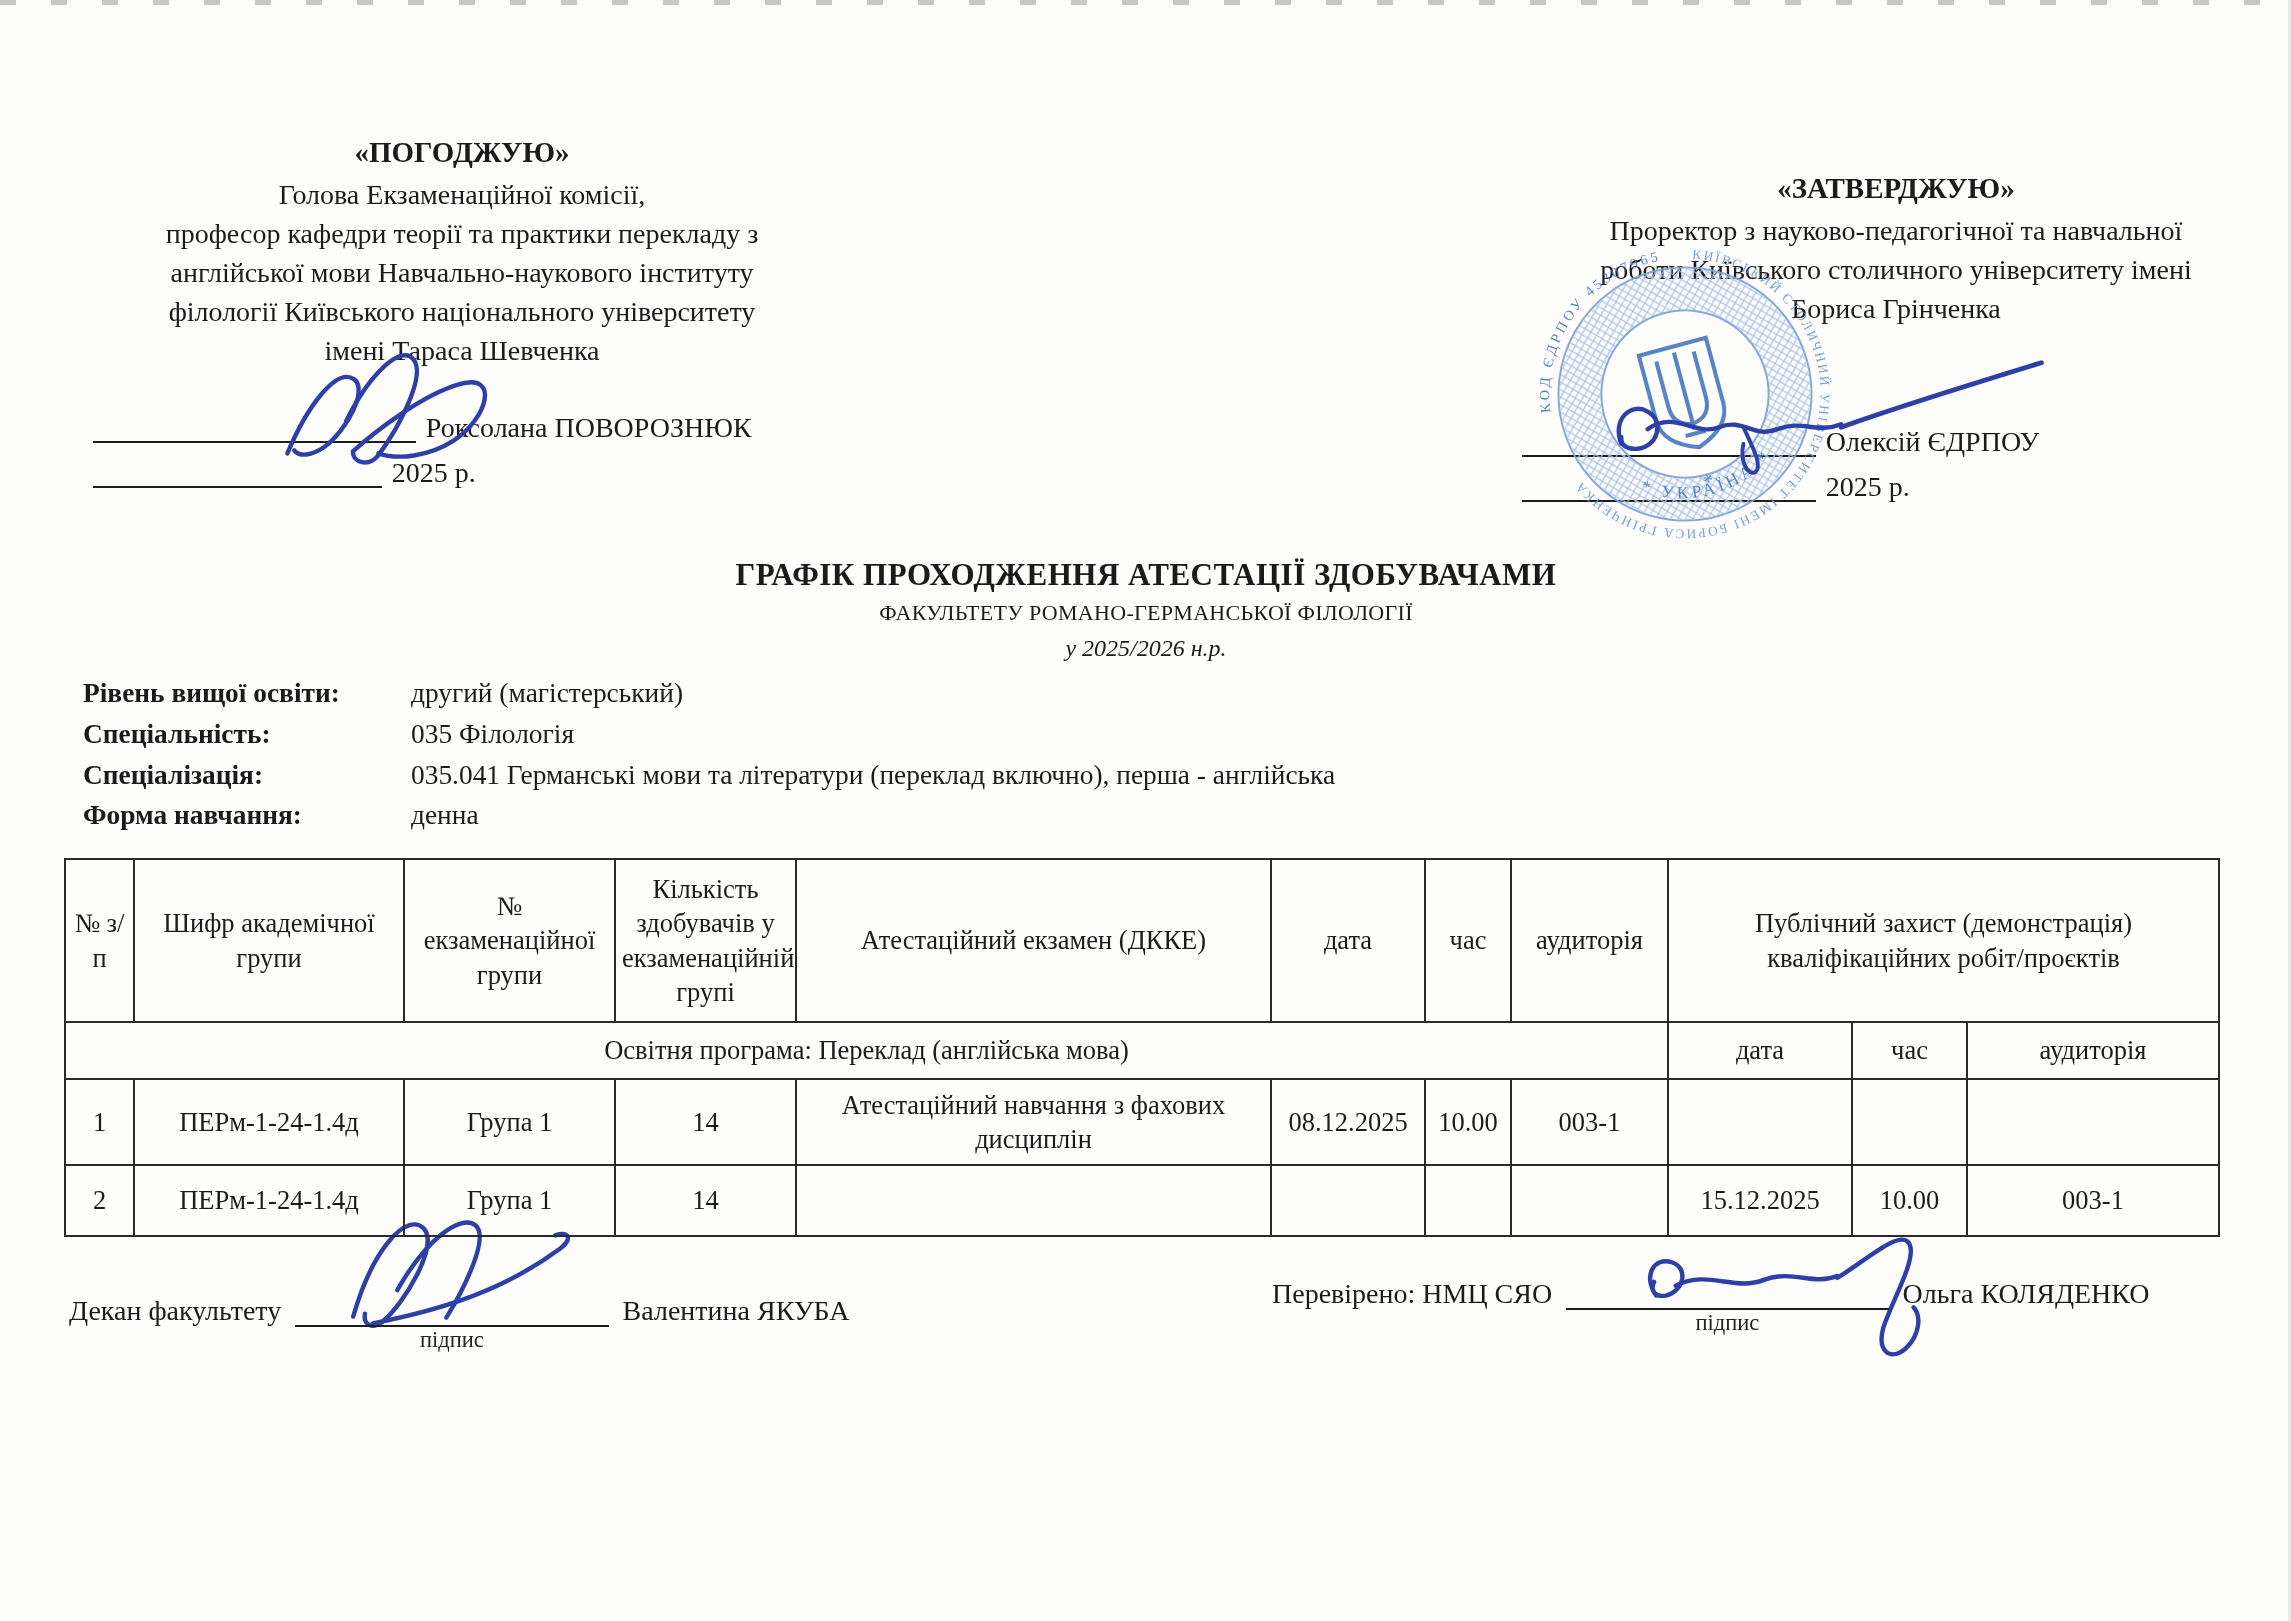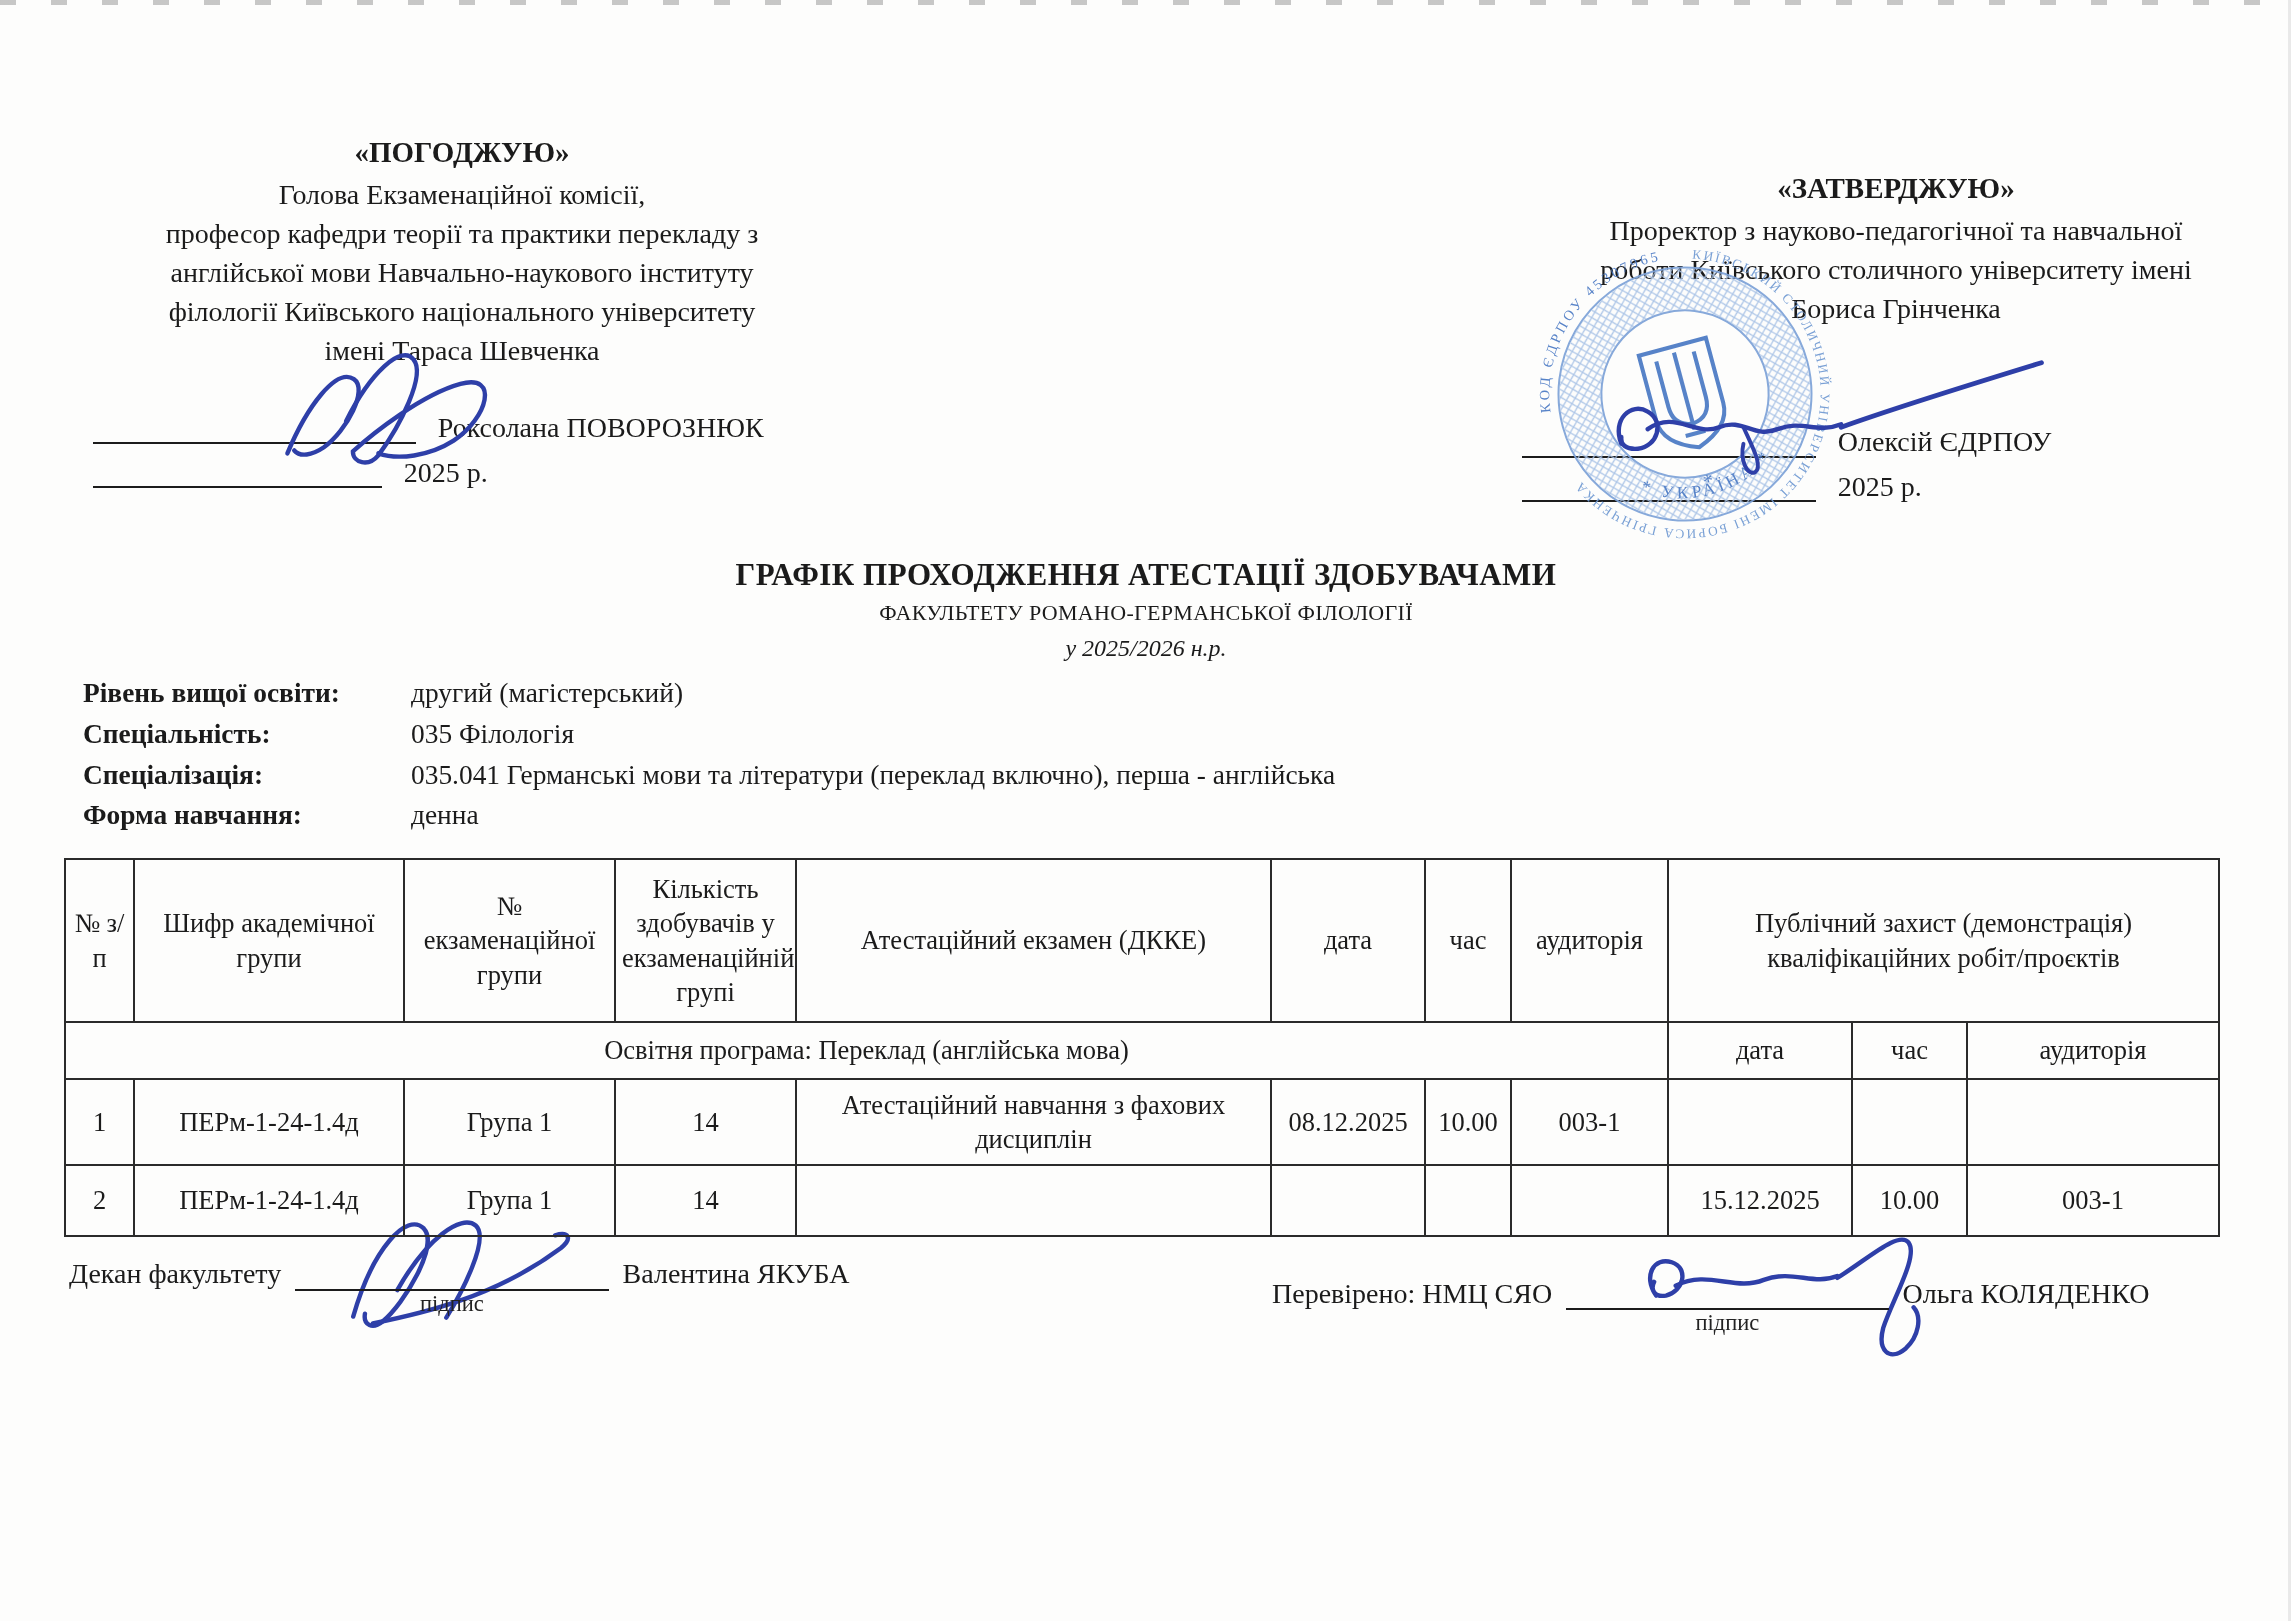--- a/index.html
+++ b/index.html
@@ -12,21 +12,21 @@
     position:absolute; left:0; top:0; width:100%; height:4.9px; opacity:.28;
     background:repeating-linear-gradient(90deg,#3c3c3c 0 15.7px, transparent 15.7px 51px);
   }
   
   .approve-left{ position:absolute; left:116px; top:133px; width:692px; text-align:center; font-size:28px; line-height:39px;}
   .approve-right{ position:absolute; left:1511px; top:169px; width:770px; text-align:center; font-size:28px; line-height:39px;}
   .approve-heading{ font-weight:bold; font-size:29px; margin-bottom:2.9px;}
   .sig-block{ position:absolute; font-size:28px;}
   .sig-block-left{ left:93px; top:412px; }
   .sig-block-right{ left:1522px; top:426px; }
-  .sig-row{ display:flex; align-items:center; margin-bottom:12.7px; white-space:nowrap;gap:12px;}
+  .sig-row{ display:flex; align-items:flex-start; margin-bottom:12.7px; white-space:nowrap;}
   .blank-line{ display:inline-block; border-bottom:2px solid #1c1c1c; height:29px;}
   .w330{width:323px;} .w295{width:289px;} .w300{width:294px;}
   .sig-name{ margin-left:9.8px; }
   
   .title-block{ position:absolute; left:0; top:557px; width:2292px; text-align:center;}
   .title-1{ font-size:31px; font-weight:bold; letter-spacing:0.5px;}
   .title-2{ font-size:22px; margin-top:6.9px; letter-spacing:0.3px;}
   .title-3{ font-size:24px; margin-top:9px;font-style:italic;}
   
   .meta{ position:absolute; left:83px; top:678px; font-size:27.4px;}
@@ -37,21 +37,21 @@
     border-collapse:collapse; table-layout:fixed; font-size:26.5px; }
   table.sched, table.sched th, table.sched td{ border:2px solid #2b2b2b; }
   table.sched{ border:2.9px solid #2b2b2b; }
   table.sched th, table.sched td{ font-weight:normal; text-align:center; vertical-align:middle; padding:2px 5.9px; line-height:1.3;}
   tr.r-head{ height:163px; }
   tr.r-prog{ height:57px; }
   tr.r-d1{ height:86px; }
   tr.r-d2{ height:71px; }
   td.prog-cell{ text-align:left; padding-left:9.8px; }
   
-  .footer-left{ position:absolute; left:69px; top:1258px; display:flex; align-items:flex-start; font-size:28px; white-space:nowrap;font-family:Liberation Serif, serif;}
+  .footer-left{ position:absolute; left:69px; top:1294px; display:flex; align-items:center; font-size:28px; white-space:nowrap;font-family:Liberation Serif, serif;}
   .footer-right{ position:absolute; left:1272px; top:1277px; display:flex; align-items:flex-end; font-size:28px; white-space:nowrap;}
   .sig-underline{ position:relative; display:inline-block; border-bottom:2px solid #1c1c1c; height:31px; margin:0 13.7px;}
   .u320{width:314px;} .u330{width:323px;}
   .sig-caption{ position:absolute; top:33px; left:50%; transform:translateX(-50%); font-size:22.5px; color:#222;}
   
   .ink{ position:absolute; pointer-events:none; }
   .stamp-wrap{ position:absolute; left:1532px; top:241px; width:306px; height:306px; transform:rotate(-15deg); opacity:.92; pointer-events:none;}
 </style>
 </head>
 <body>

